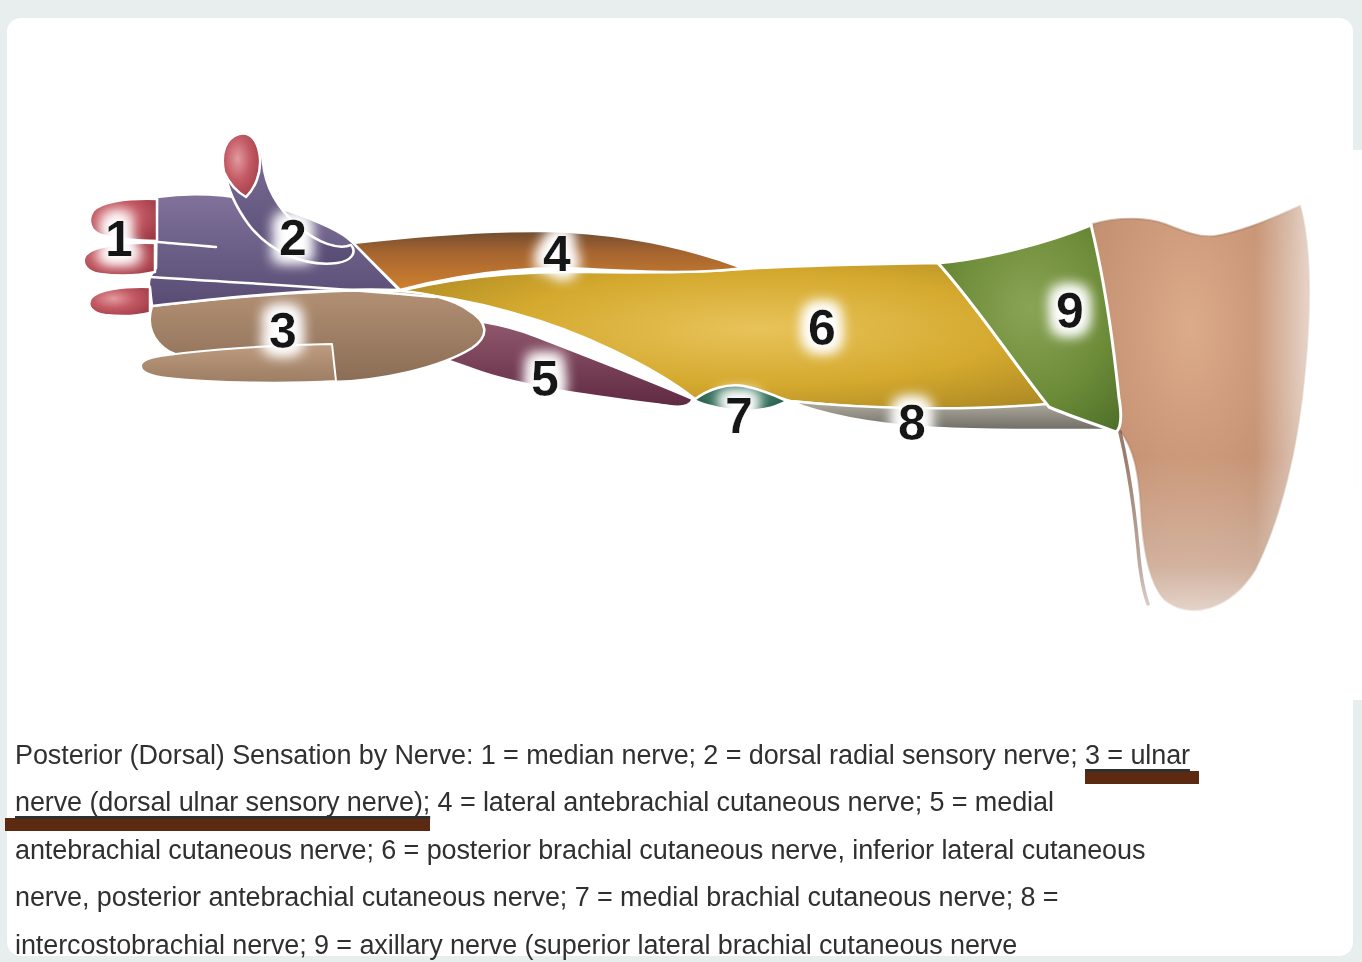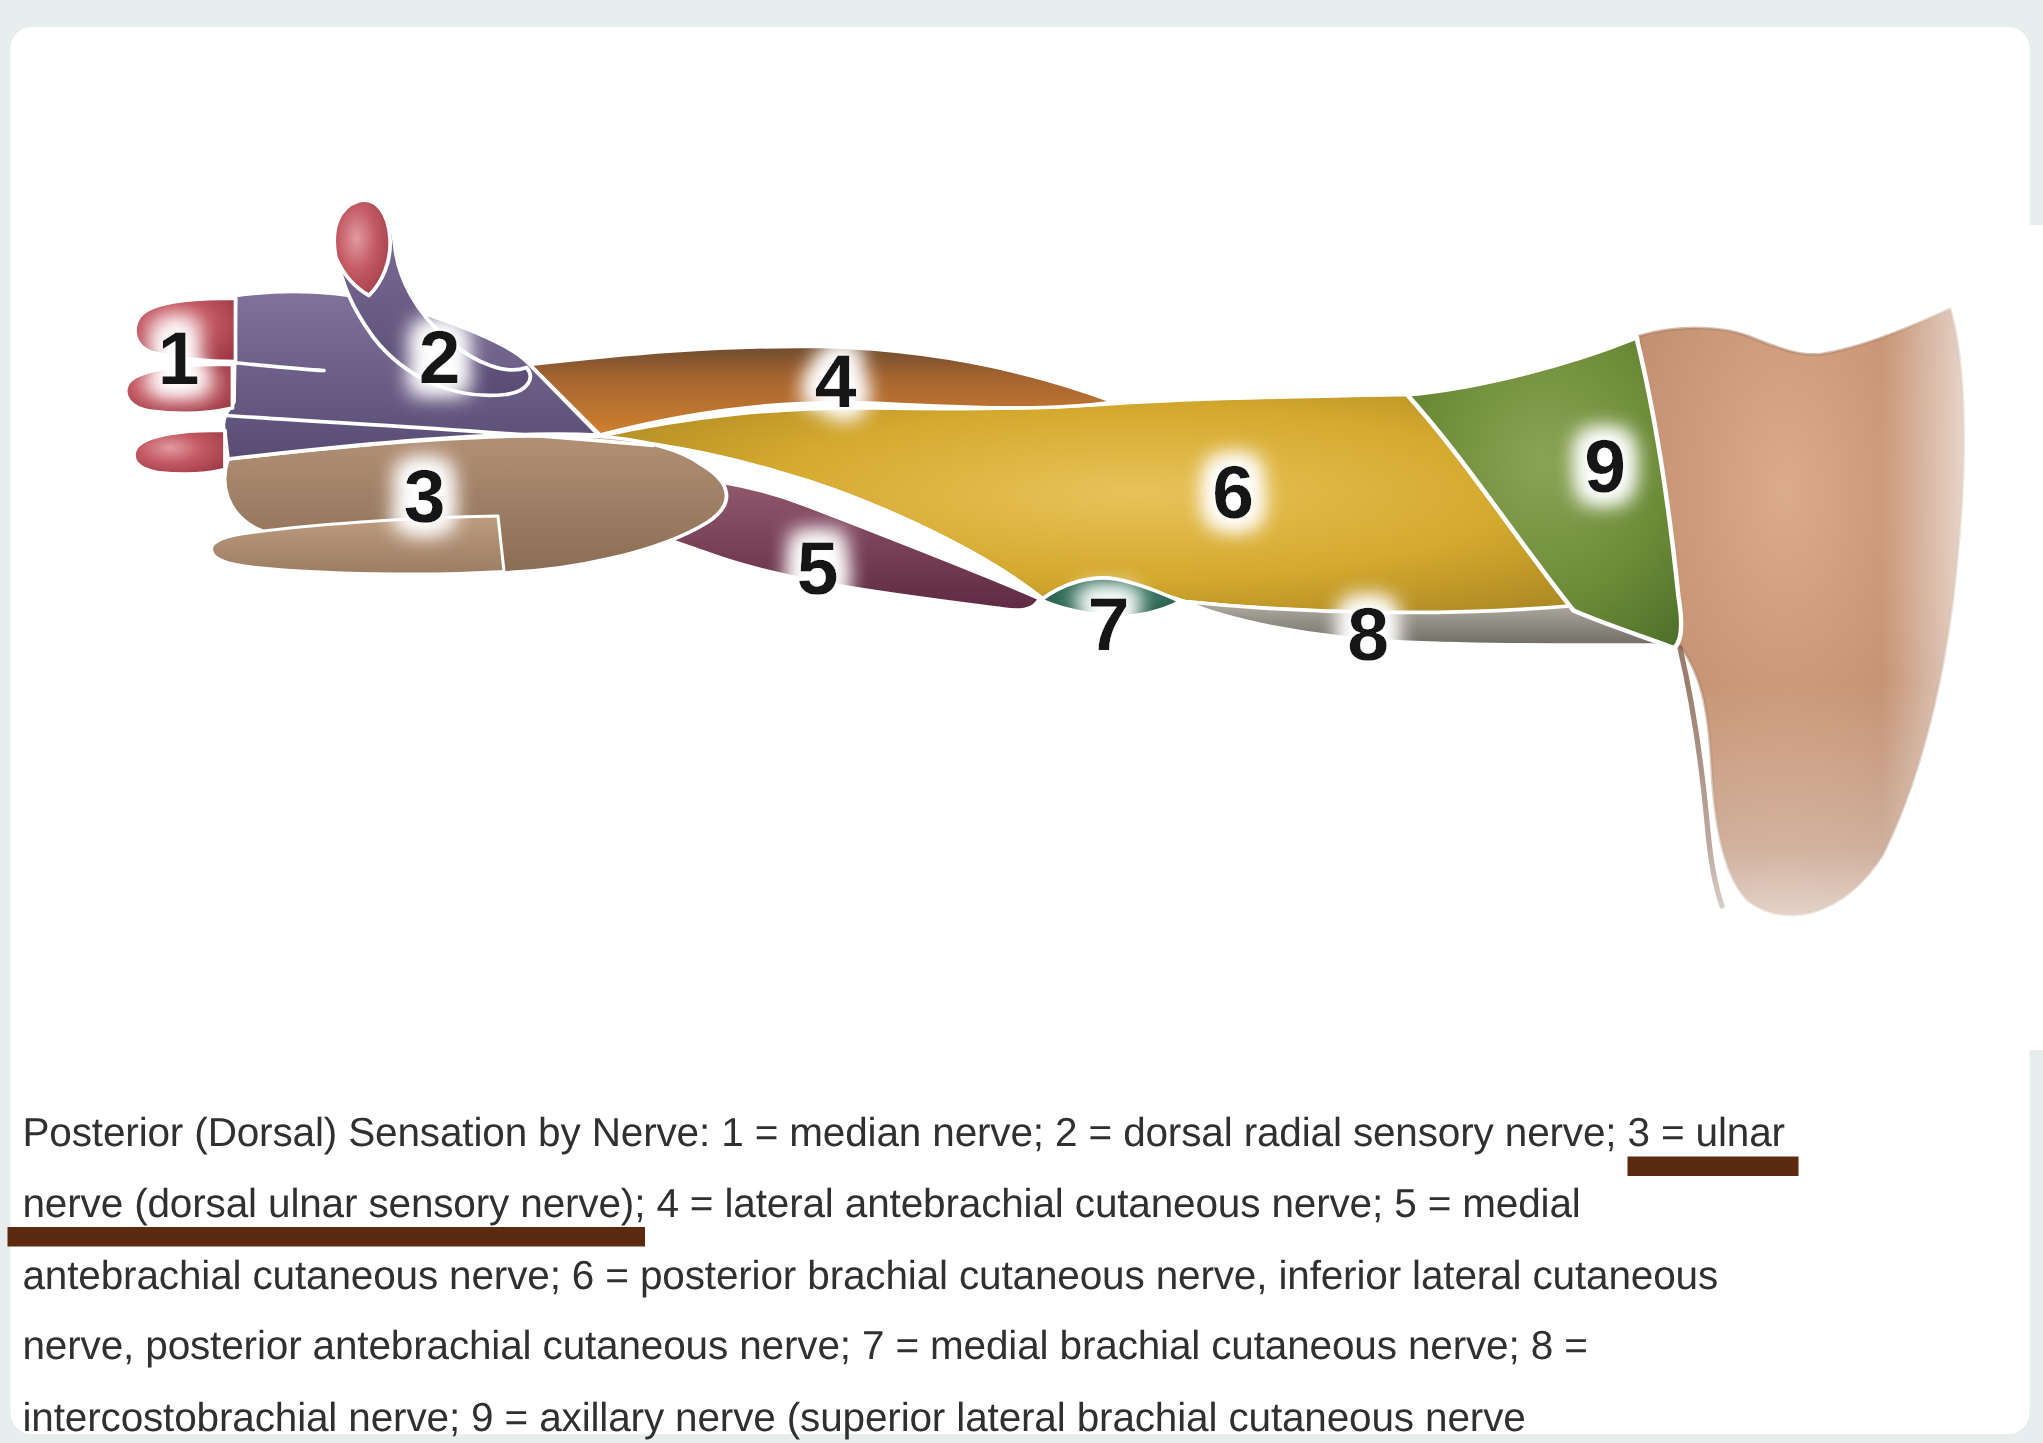--- a/index.html
+++ b/index.html
@@ -11,20 +11,21 @@
   .card {
     position:absolute; left:7px; top:18px; right:9px; bottom:6px;
     background:#ffffff; border-radius:14px;
   }
   .figure-svg { position:absolute; left:0; top:0; width:1362px; height:700px; }
   .caption {
     position:absolute; left:15px; top:705px; width:1336px;
     font-size:27px; line-height:47.4px; color:#303030; letter-spacing:-0.1px;
   }
   .hl {
+    text-decoration:underline;
     text-decoration-thickness:2.5px;
     text-underline-offset:5px;
     border-bottom:13px solid #5c2911;
     padding-bottom:1px;
   }
   .hl-line1 { padding-right:9px; }
   .hl-line2 { margin-left:-10px; padding-left:10px; }
   .num {
     font-family:"Liberation Sans", sans-serif;
     font-weight:bold; font-size:50px; fill:#151515; text-anchor:middle;

